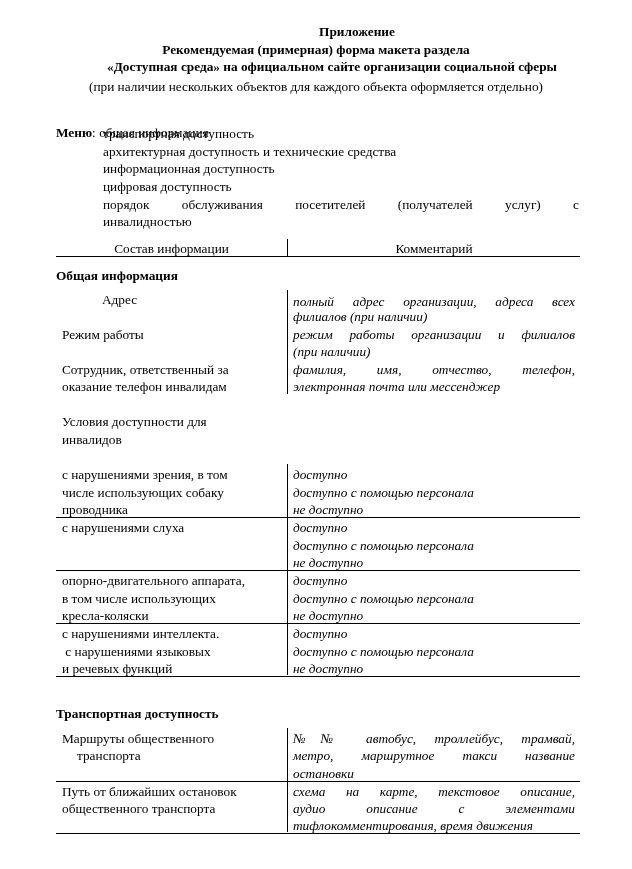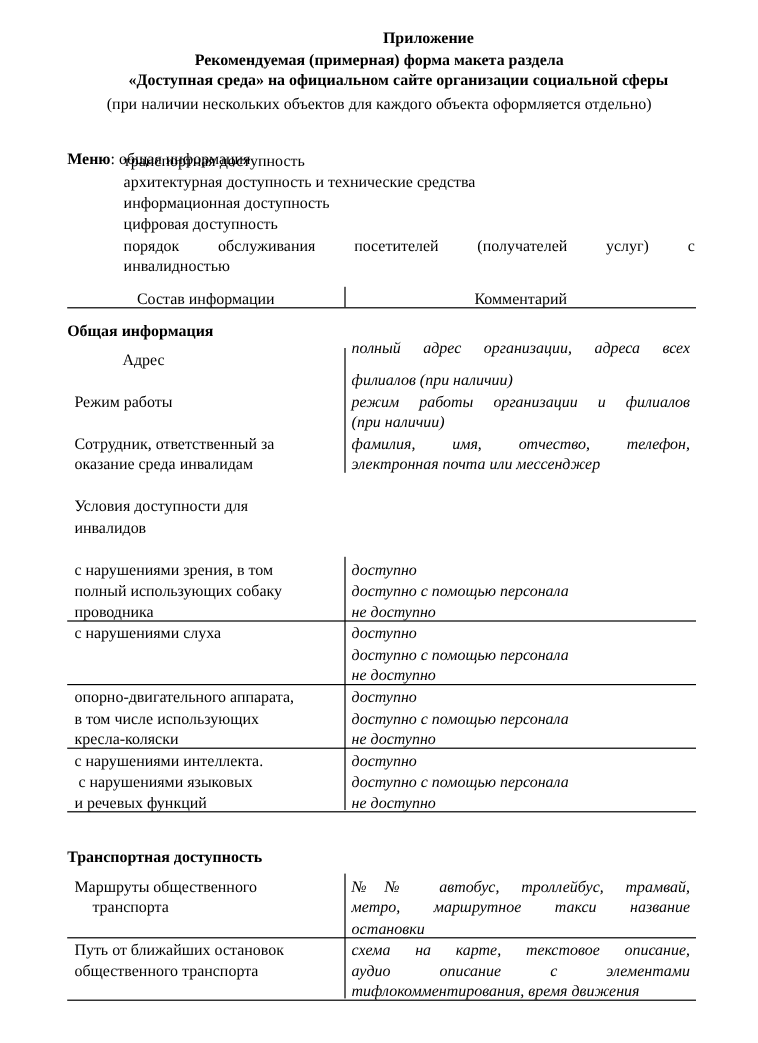--- a/index.html
+++ b/index.html
@@ -36,38 +36,38 @@
 <div class="abs" style="top:240px; left:56px; width:231px; text-align:center;">Состав информации</div>
 <div class="abs" style="top:240px; left:288px; width:292px; text-align:center;">Комментарий</div>
 <div class="vline" style="top:239px; height:17px;"></div>
 <div class="hline" style="top:256px;"></div>
 
 <div class="abs b" style="top:267px; left:56px;">Общая информация</div>
 
 <div class="vline" style="top:290px; height:104px;"></div>
 
 <div class="abs lbl" style="top:291px;margin-left:40px;">Адрес</div>
-<div class="abs i just cmt" style="top:281px;">полный адрес организации, адреса всех</div>
+<div class="abs i just cmt" style="top:293px;">полный адрес организации, адреса всех</div>
 <div class="abs i" style="top:308px; left:293px;">филиалов (при наличии)</div>
 
 <div class="abs lbl" style="top:326px;">Режим работы</div>
 <div class="abs i just cmt" style="top:326px;">режим работы организации и филиалов</div>
 <div class="abs i" style="top:343px; left:293px;">(при наличии)</div>
 
 <div class="abs lbl" style="top:361px;">Сотрудник, ответственный за</div>
-<div class="abs lbl" style="top:378px;">оказание среда инвалидам</div>
+<div class="abs lbl" style="top:378px;">оказание телефон инвалидам</div>
 <div class="abs i just cmt" style="top:361px;">фамилия, имя, отчество, телефон,</div>
 <div class="abs i" style="top:378px; left:293px;">электронная почта или мессенджер</div>
 
 <div class="abs lbl" style="top:413px;">Условия доступности для</div>
 <div class="abs lbl" style="top:431px;">инвалидов</div>
 
 <div class="vline" style="top:464px; height:211px;"></div>
 <div class="abs lbl" style="top:466px;">с нарушениями зрения, в том</div>
-<div class="abs lbl" style="top:484px;">полный использующих собаку</div>
+<div class="abs lbl" style="top:484px;">числе использующих собаку</div>
 <div class="abs lbl" style="top:501px;">проводника</div>
 <div class="abs i" style="top:466px; left:293px;">доступно</div>
 <div class="abs i" style="top:484px; left:293px;">доступно с помощью персонала</div>
 <div class="abs i" style="top:501px; left:293px;">не доступно</div>
 <div class="hline" style="top:517px;"></div>
 
 <div class="abs lbl" style="top:519px;">с нарушениями слуха</div>
 <div class="abs i" style="top:519px; left:293px;">доступно</div>
 <div class="abs i" style="top:537px; left:293px;">доступно с помощью персонала</div>
 <div class="abs i" style="top:554px; left:293px;">не доступно</div>

